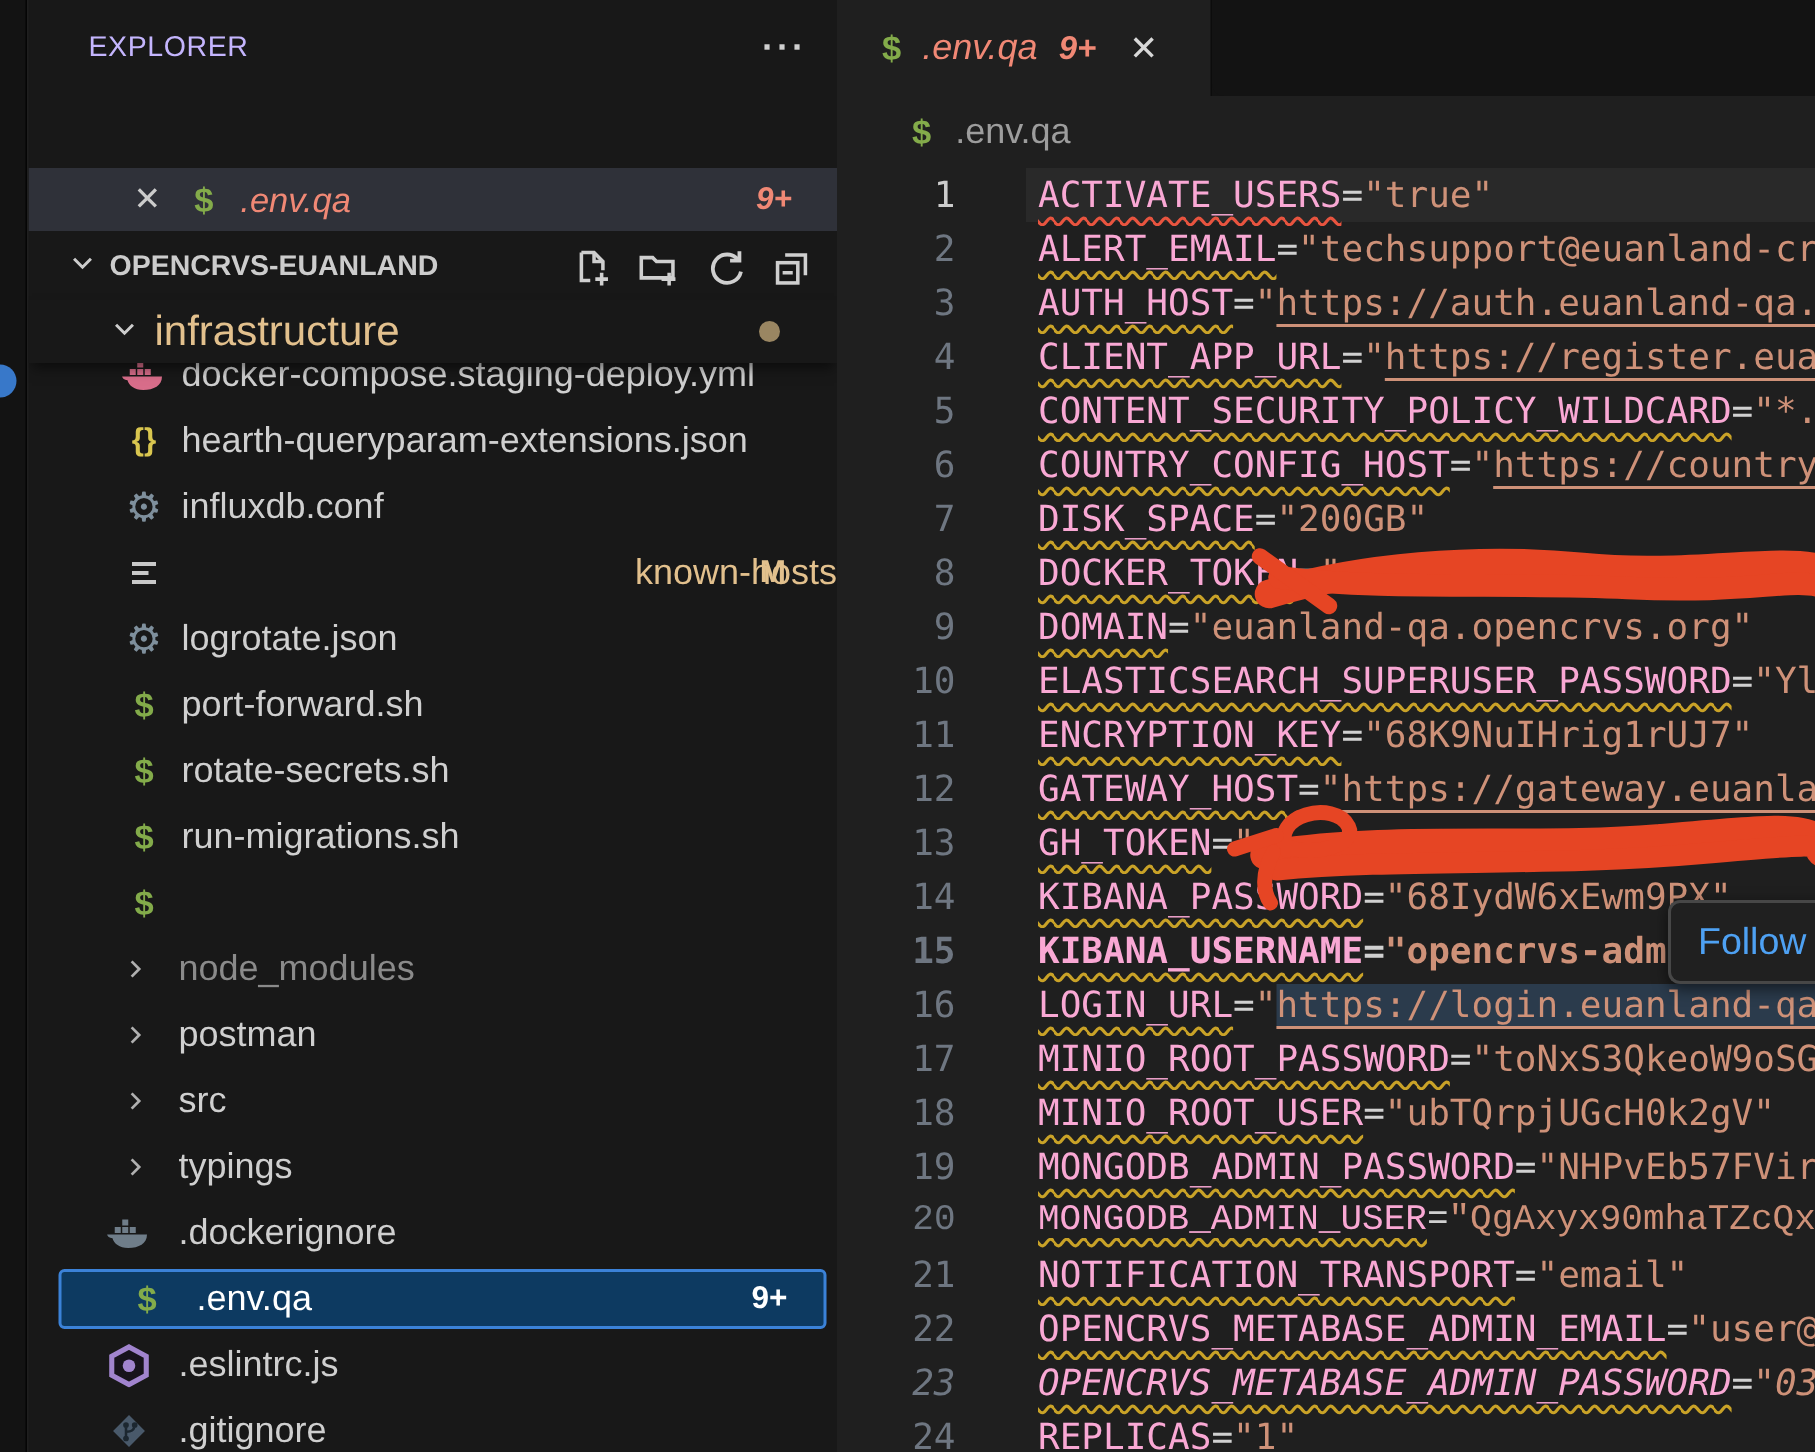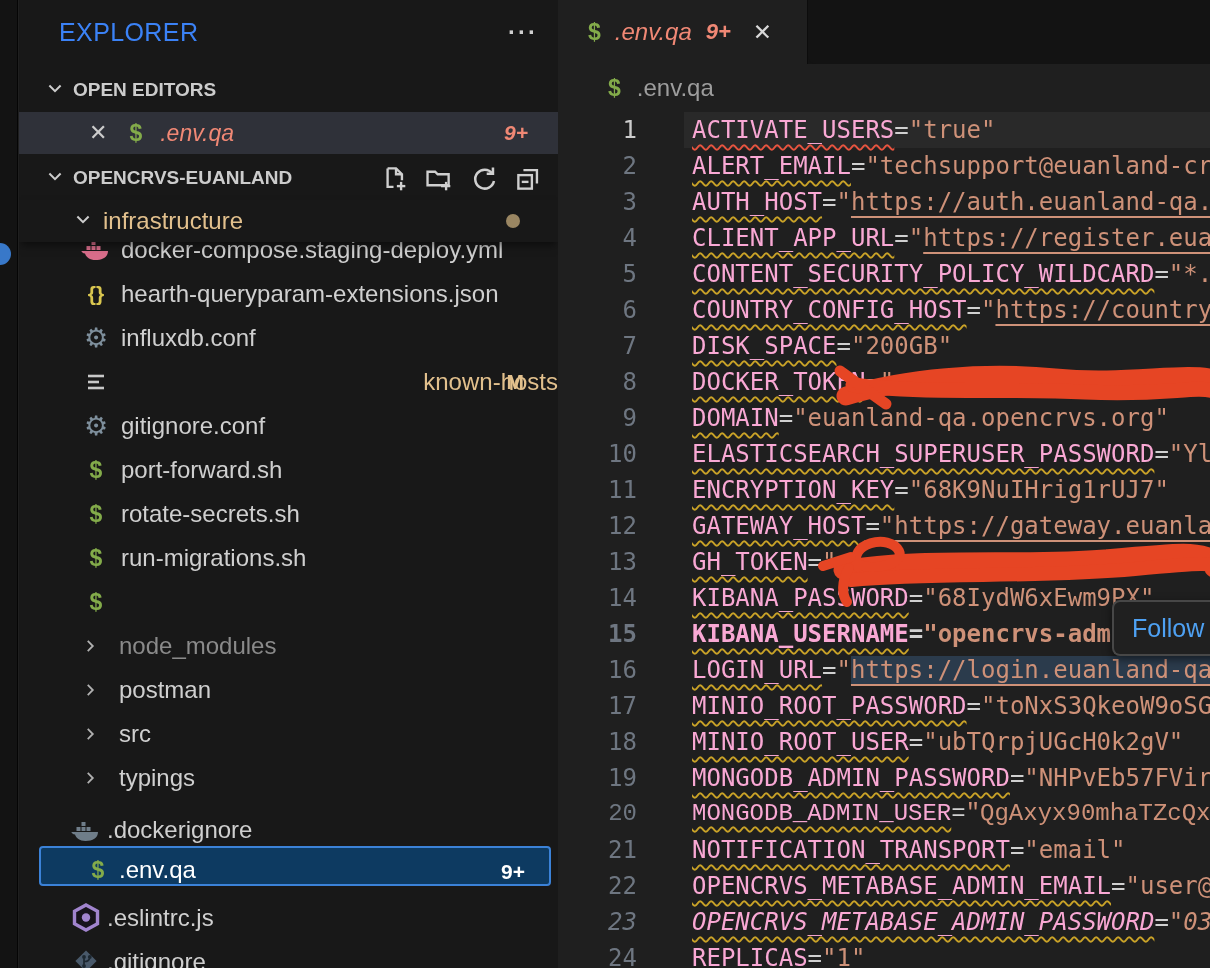--- a/index.html
+++ b/index.html
@@ -11,52 +11,52 @@
   #activity-sliver { position:absolute; left:0; top:0; width:18px; height:968px;
     background:#131313; border-right:1px solid #050505; z-index:20; }
   #activity-dot { position:absolute; left:-11px; top:243px; width:22px; height:22px;
     border-radius:50%; background:#3878c9; }
 
   
   #sidebar { position:absolute; left:19px; top:0; width:539px; height:968px;
     background:#181818; overflow:hidden; z-index:10; }
   .sb-row { position:absolute; left:0; width:100%; display:flex; align-items:center; }
   #explorer-header { top:0; height:64px; padding:0 20px 0 40px; }
-  #explorer-title { font-size:25px; color:#3b82f6; letter-spacing:.4px; }
+  #explorer-title { font-size:19px; color:#c4b5fd; letter-spacing:.4px; }
   #more-actions { margin-left:auto; color:#cfcfcf; font-size:24px; font-weight:bold;
     letter-spacing:2px; cursor:pointer; line-height:10px; }
   .section-header { height:40px; font-weight:bold; font-size:19px; color:#cccccc; }
   #open-editors-header { top:70px; padding-left:26px; gap:8px; }
   #workspace-header { top:158px; padding-left:26px; gap:8px; }
   .hdr-actions { margin-left:auto; display:flex; gap:17px; padding-right:16px; }
   .hdr-actions .abtn { width:28px; height:28px; display:flex; align-items:center;
     justify-content:center; cursor:pointer; }
 
   #open-editor-item { top:112px; height:42px; background:#2f3139; padding-left:70px; }
   .oe-close { color:#cccccc; font-size:22px; margin-right:22px; cursor:pointer; }
   .shell-glyph { color:#83ab4a; font-weight:bold; font-size:23px; }
   #open-editor-item .fname { font-style:italic; color:#f08875; font-size:23px; margin-left:18px; }
   .badge-err { margin-left:auto; margin-right:30px; color:#f08875; font-size:21px;
     font-weight:bold; font-style:italic; }
 
   #infra-row { top:200px; height:42px; padding-left:54px; gap:10px; background:#181818;
     z-index:6; box-shadow:0 5px 8px -2px rgba(0,0,0,.5); }
-  #infra-label { color:#e2c08d; font-size:24px; }
+  #infra-label { color:#e2c08d; font-size:28px; }
   #infra-dot { position:absolute; right:38px; top:14px; width:14px; height:14px;
     border-radius:50%; background:#9a8662; }
 
   #file-tree { position:absolute; left:0; top:0; width:100%; height:968px; z-index:1; }
   .trow { position:absolute; left:0; width:100%; height:44px; display:flex;
     align-items:center; cursor:pointer; }
   .trow .tlabel { font-size:24px; color:#cfcfcf; white-space:nowrap; }
   .trow.dim .tlabel { color:#8a8a8a; }
   .trow.modified .tlabel { color:#e2c08d; }
   .trow .ticon { display:flex; align-items:center; justify-content:center; width:34px; }
   .ind-child { padding-left:60px; gap:8px; }
-  .ind-root { padding-left:50px; gap:4px;align-items:flex-end; }
+  .ind-root { padding-left:50px; gap:16px; }
   .ind-folder { padding-left:54px; gap:12px; }
   .tbadge { position:absolute; right:34px; font-size:21px; font-weight:bold; color:#e2c08d; }
   .trow.selected { left:20px; width:512px; height:40px; background:#0d3a61;
     border:2px solid #3b82d8; border-radius:4px; padding-left:40px; }
   .trow.selected .tlabel { color:#ffffff; }
   .trow.selected .tbadge { color:#ffffff; right:24px; }
   .glyph-braces { color:#d9c64f; font-weight:bold; font-size:21px; }
   .glyph-gear { color:#7e8f9c; font-size:27px; line-height:27px; }
 
   
@@ -113,28 +113,20 @@
     <div id="activity-dot"></div>
   </div>
 
   <div id="sidebar">
 
     <div class="sb-row" id="explorer-header">
       <span id="explorer-title">EXPLORER</span>
       <span id="more-actions">···</span>
     </div>
 
-    <div class="sb-row section-header" id="open-editors-header">
-      <span>
-        <svg width="20" height="20" viewBox="0 0 16 16">
-            <path d="M3.5 6 L8 10.5 L12.5 6" stroke="#cccccc" stroke-width="1.6" fill="none"></path>
-          </svg>
-      </span>
-      <span>OPEN EDITORS</span>
-    </div>
 
     <div class="sb-row" id="open-editor-item">
       <span class="oe-close">✕</span>
       <span class="shell-glyph">$</span>
       <span class="fname">.env.qa</span>
       <span class="badge-err">9+</span>
     </div>
 
     <div class="sb-row section-header" id="workspace-header">
       <span>
@@ -209,21 +201,21 @@
               <path d="M4 16 H20"></path>
             </svg>
           </span>
           <span class="tlabel">known-hosts</span>
           <span class="tbadge">M</span>
         </div>
         <div class="trow ind-child" style="top: 404px;">
           <span class="ticon">
             <span class="glyph-gear">⚙</span>
           </span>
-          <span class="tlabel">gitignore.conf</span>
+          <span class="tlabel">logrotate.json</span>
         </div>
         <div class="trow ind-child" style="top: 448px;">
           <span class="ticon">
             <span class="shell-glyph">$</span>
           </span>
           <span class="tlabel">port-forward.sh</span>
         </div>
         <div class="trow ind-child" style="top: 492px;">
           <span class="ticon">
             <span class="shell-glyph">$</span>

